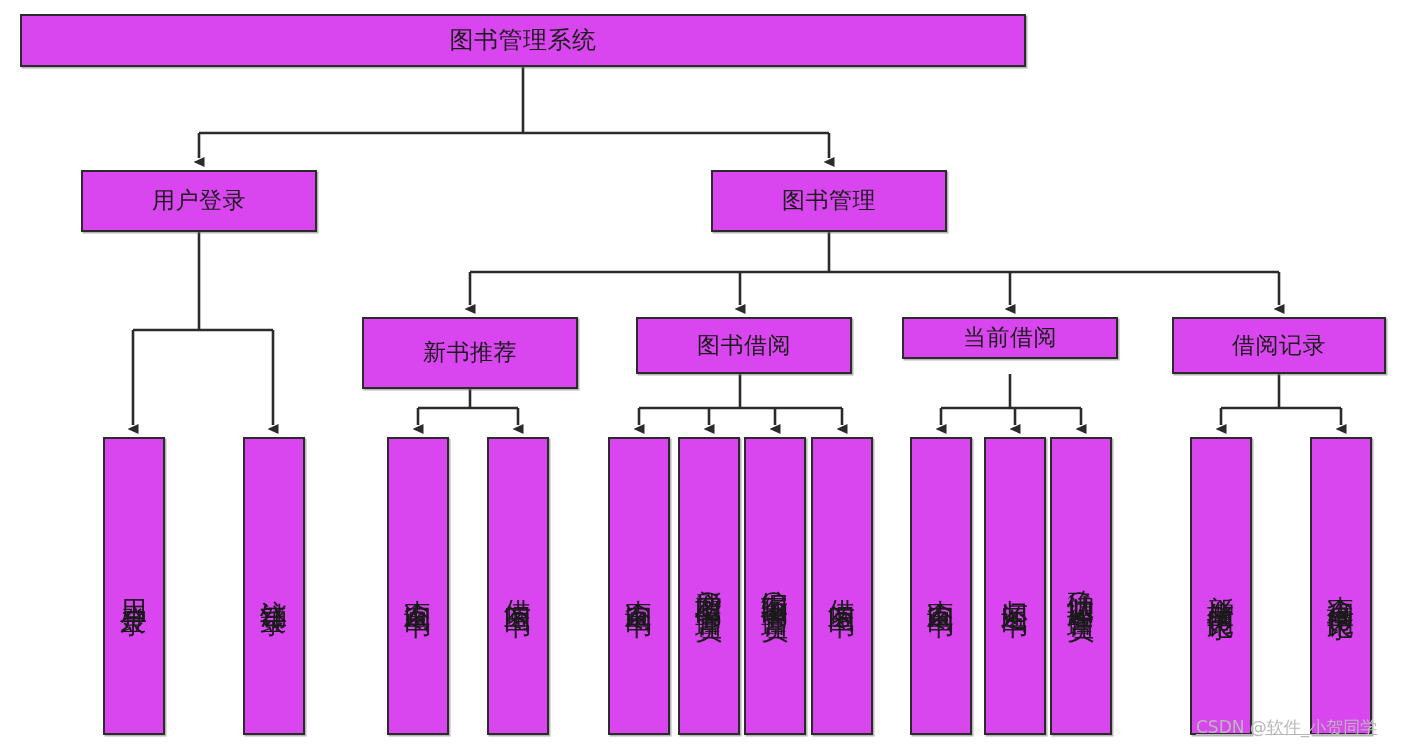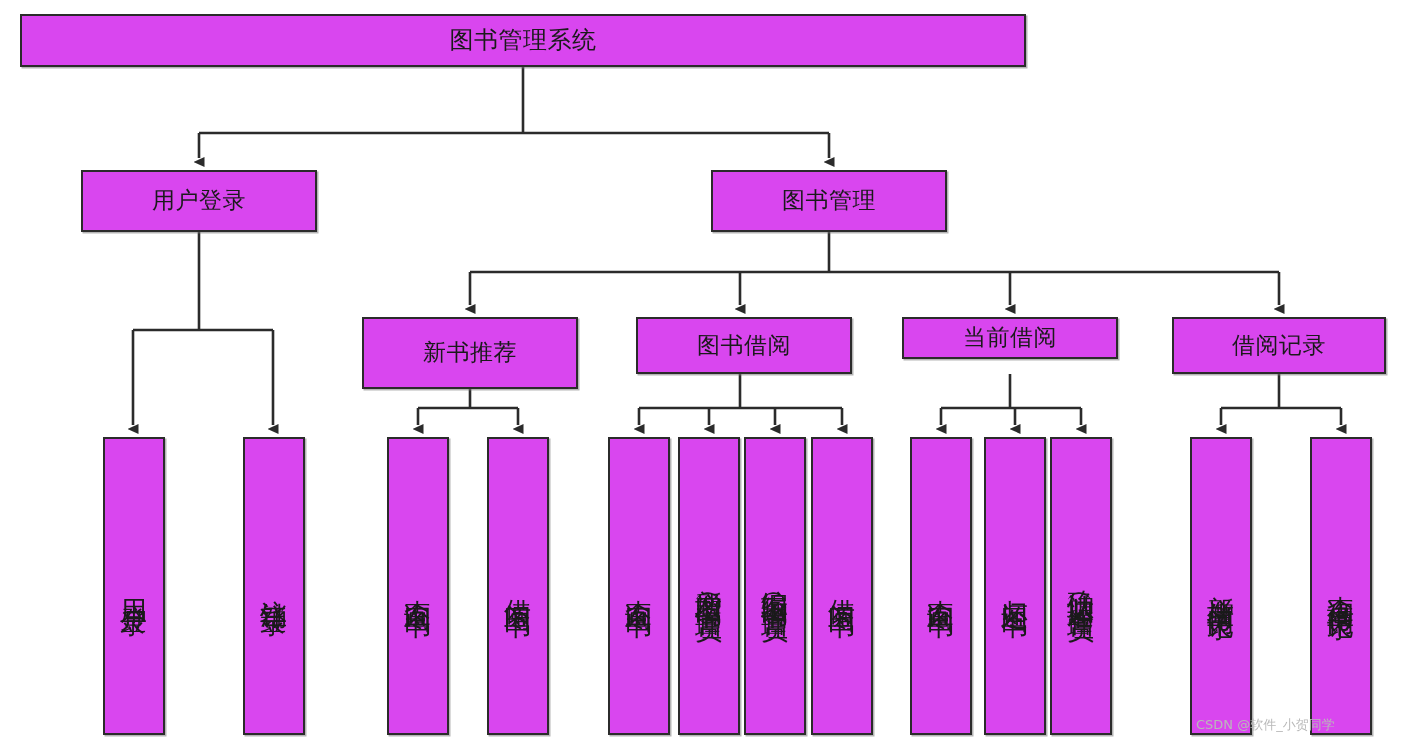--- a/index.html
+++ b/index.html
@@ -62,23 +62,24 @@
     font-size: 27px;
     line-height: 1.0;
     letter-spacing: 4px;
     max-height: 286px;
     overflow: visible;
     white-space: nowrap;
   }
   .watermark {
     position: absolute;
     color: #b9b9b9;
-    font-size: 13px;
+    font-size: 17px;
     white-space: nowrap;
     font-family: "DejaVu Sans", "Liberation Sans", sans-serif;
+    text-decoration: underline;
   }
 </style>
 </head>
 <body>
 
 <div id="canvas">
 
   <svg class="edges" viewBox="0 0 1405 747">
     <defs>
       <marker id="arrow" markerWidth="10" markerHeight="11" refX="1" refY="5.5" orient="auto" markerUnits="userSpaceOnUse">

